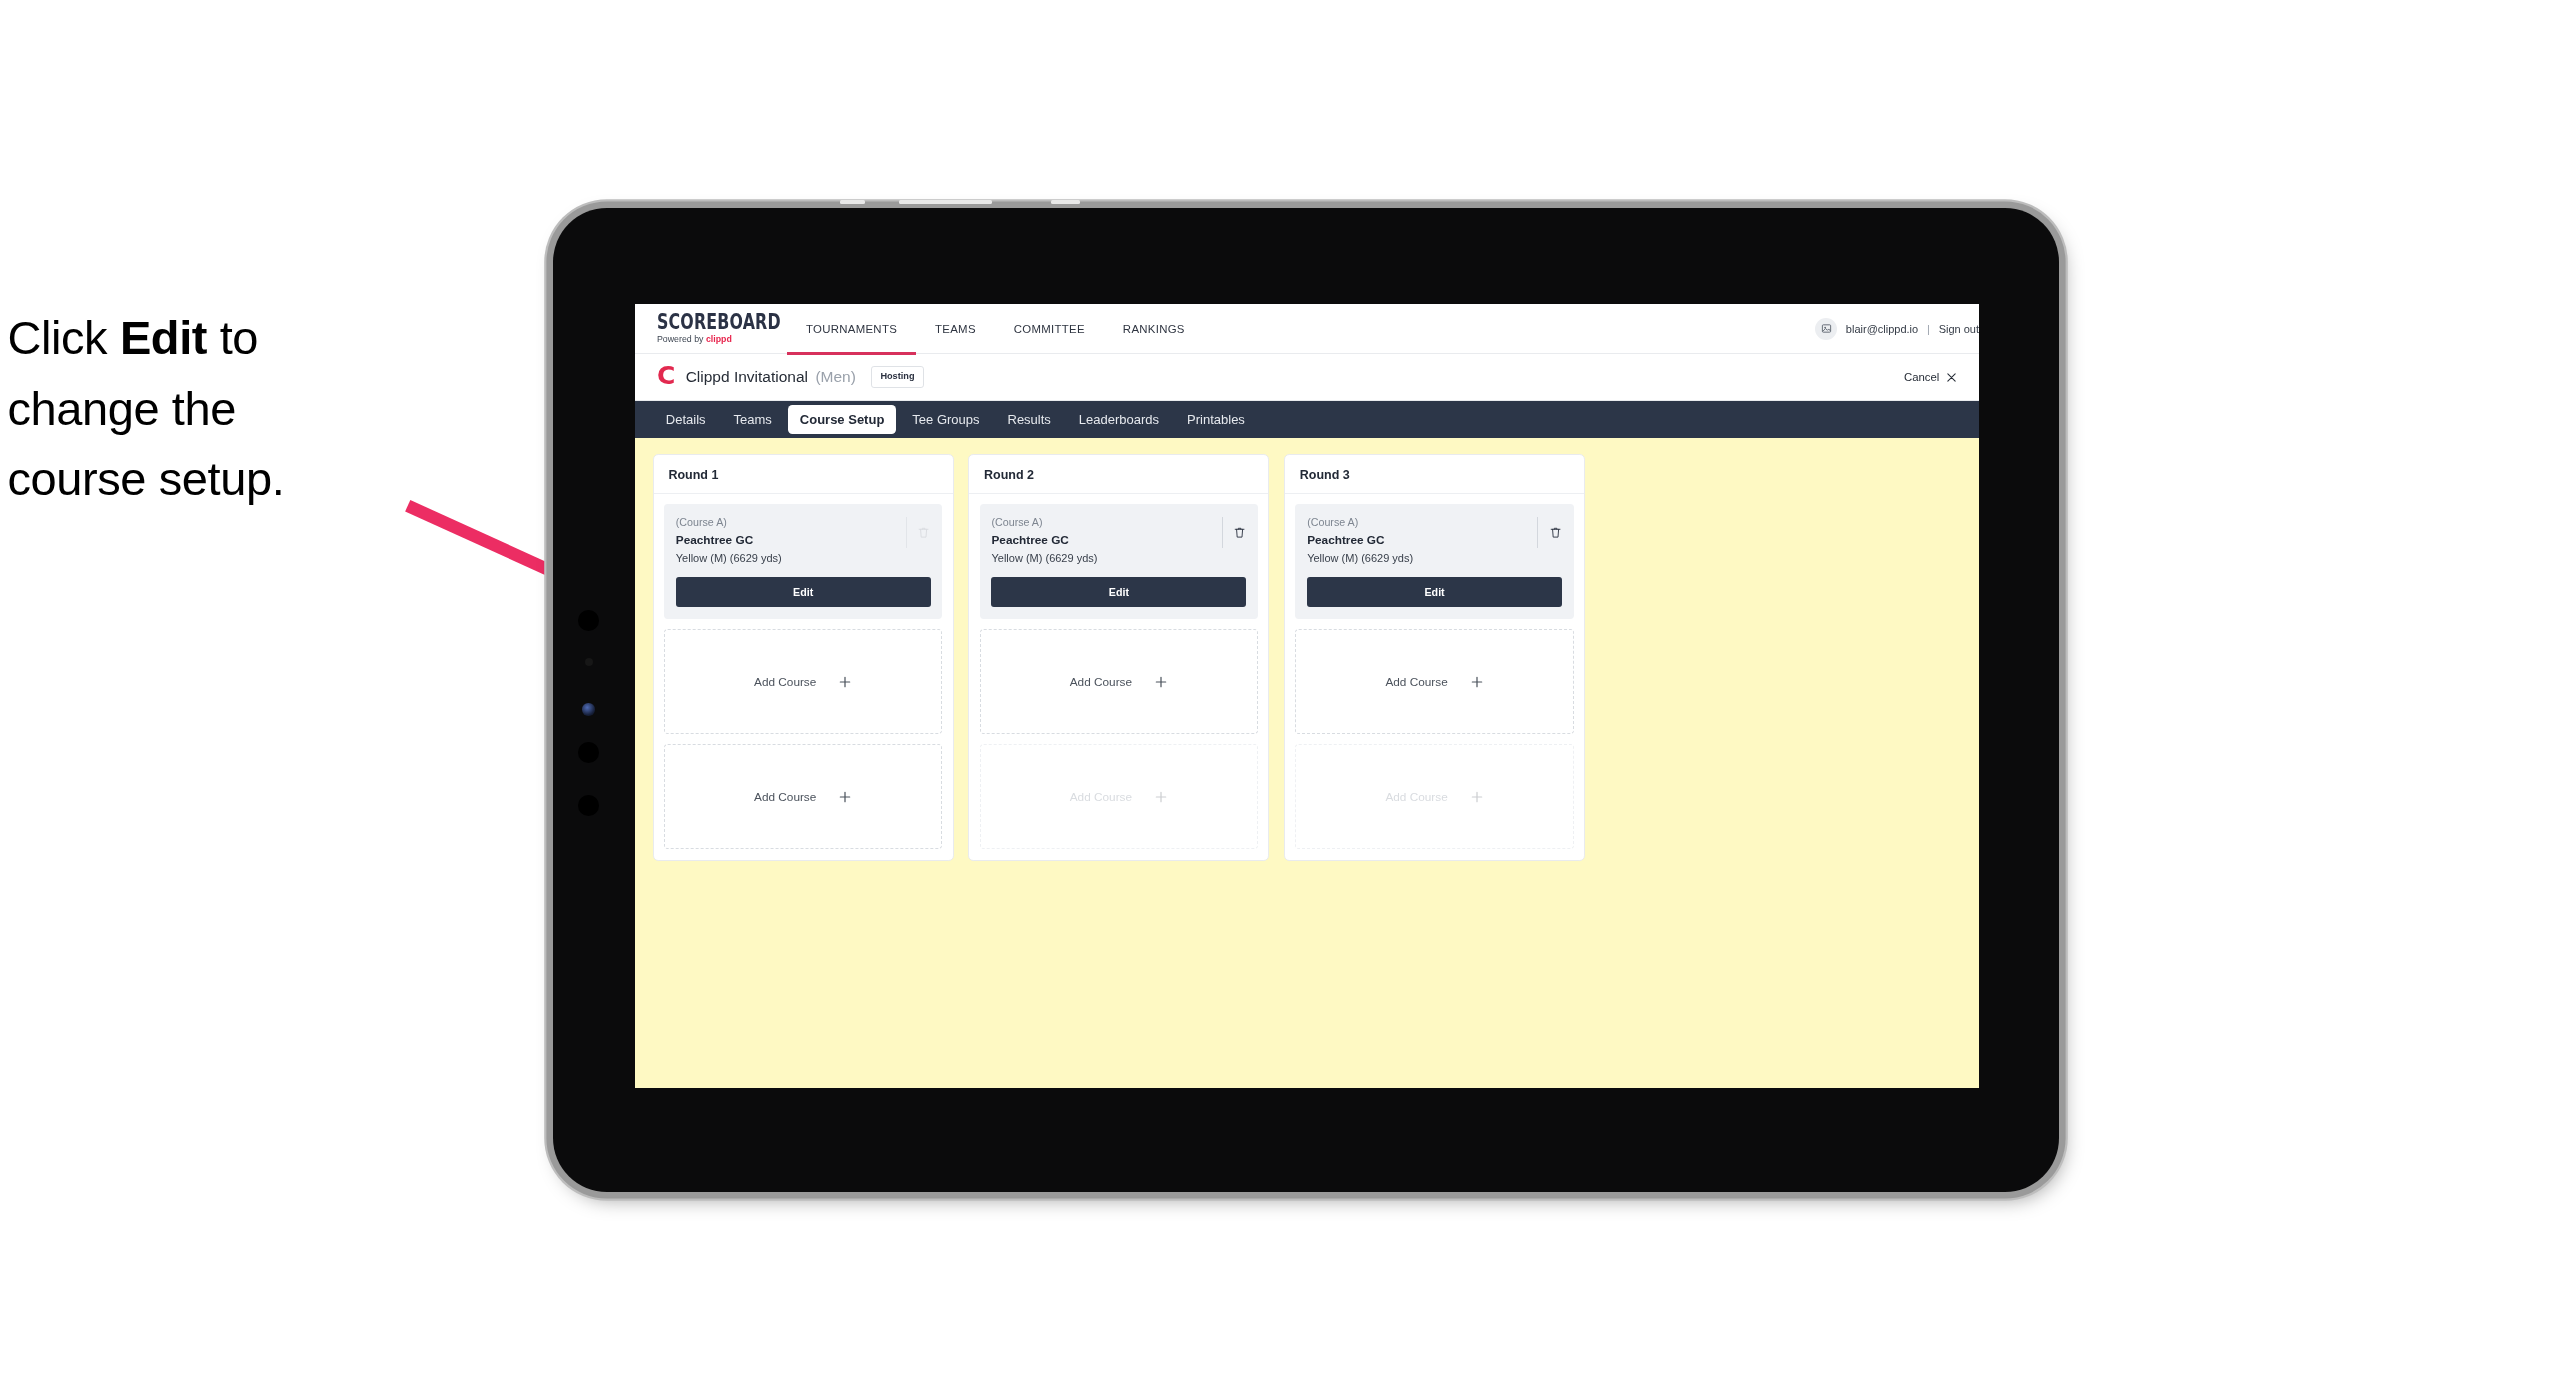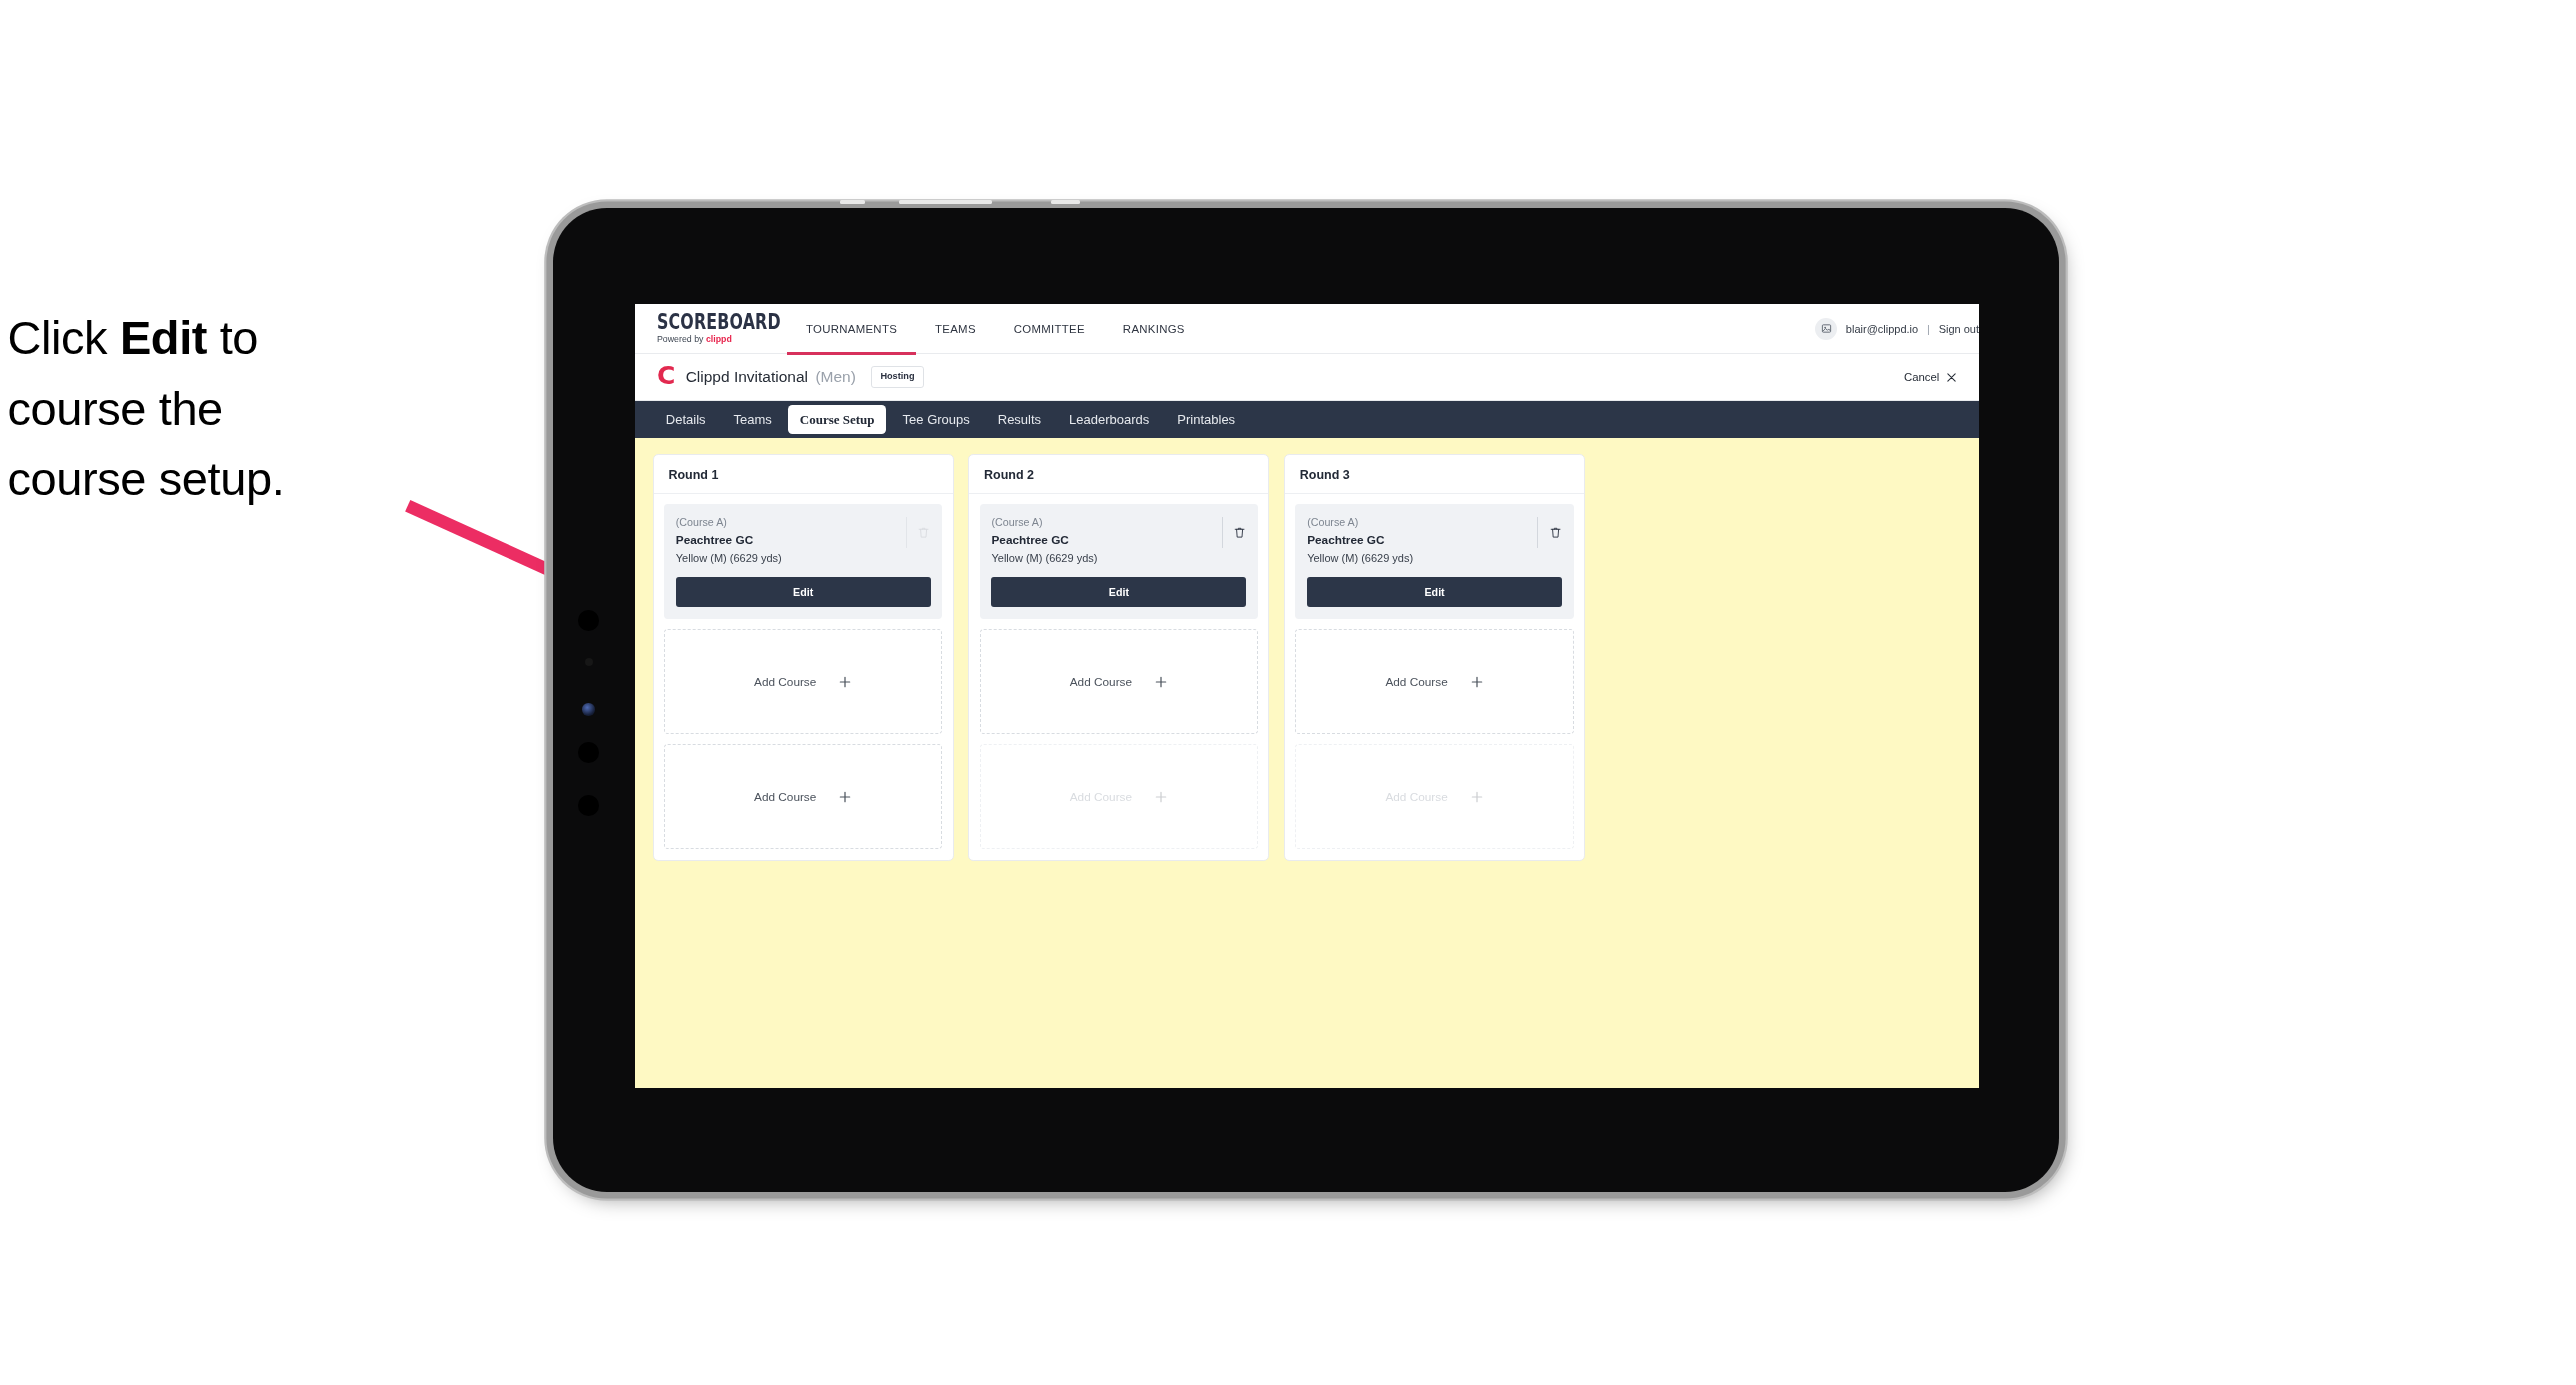--- a/index.html
+++ b/index.html
@@ -217,21 +217,20 @@
     padding: 6.6px 11.8px;
     border-radius: 4.4px;
     cursor: pointer;
     white-space: nowrap;
     text-align: center;
   }
   .subtab.active {
     background: #ffffff;
     color: #222936;
     font-weight: 700;
-    font-family: Liberation Serif, serif;
   }
 
   
   #board {
     display: flex;
     gap: 14.7px;
     padding: 16px 17.7px;
     align-items: flex-start;
   }
   .round-col {
@@ -298,21 +297,21 @@
   .add-box .at { font-size: 11.8px; color: #4b525c; }
   .add-box.faded { border-color: #eef0f3; }
   .add-box.faded .at { color: #d9dce0; }
   .add-box.faded .plus-ico { opacity: 0.28; }
 </style>
 </head>
 <body>
 
 <div id="annotation">
   <span>Click </span><span class="strong">Edit</span><span> to</span><br>
-  <span>course the</span><br>
+  <span>change the</span><br>
   <span>course setup.</span>
 </div>
 
 <svg id="arrow-layer" viewBox="0 0 3500 1883">
   <path d="M 554 687 L 842 818" stroke="#ec2d63" stroke-width="17" stroke-linecap="butt" fill="none"></path>
   <path d="M 872 833 L 795 774 L 793 835 Z" fill="#ec2d63"></path>
 </svg>
 
 <div id="tablet">
 

